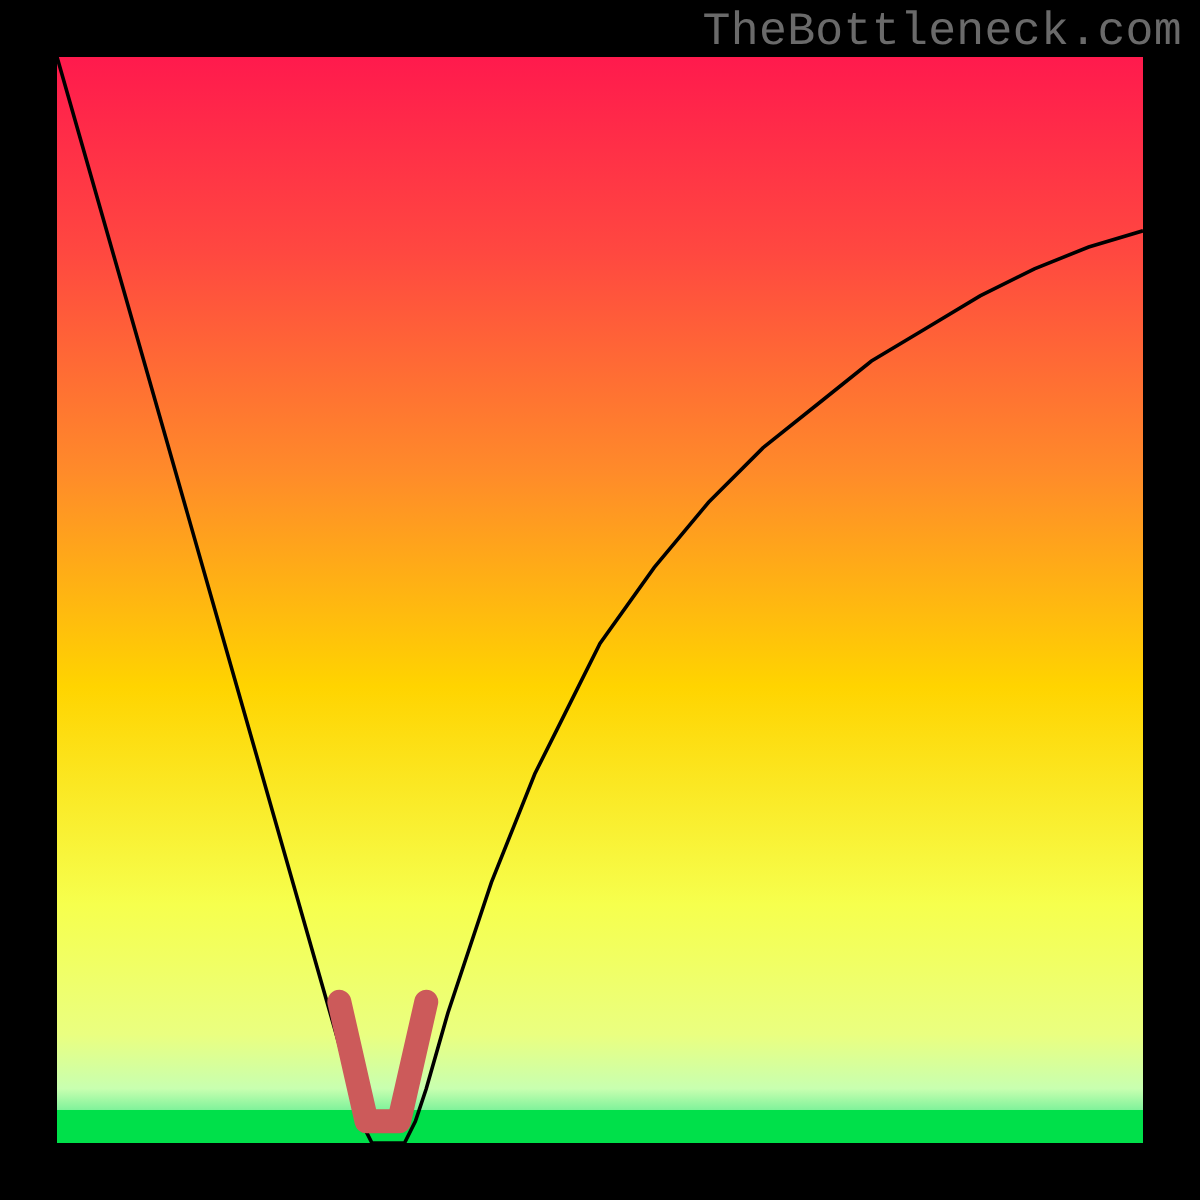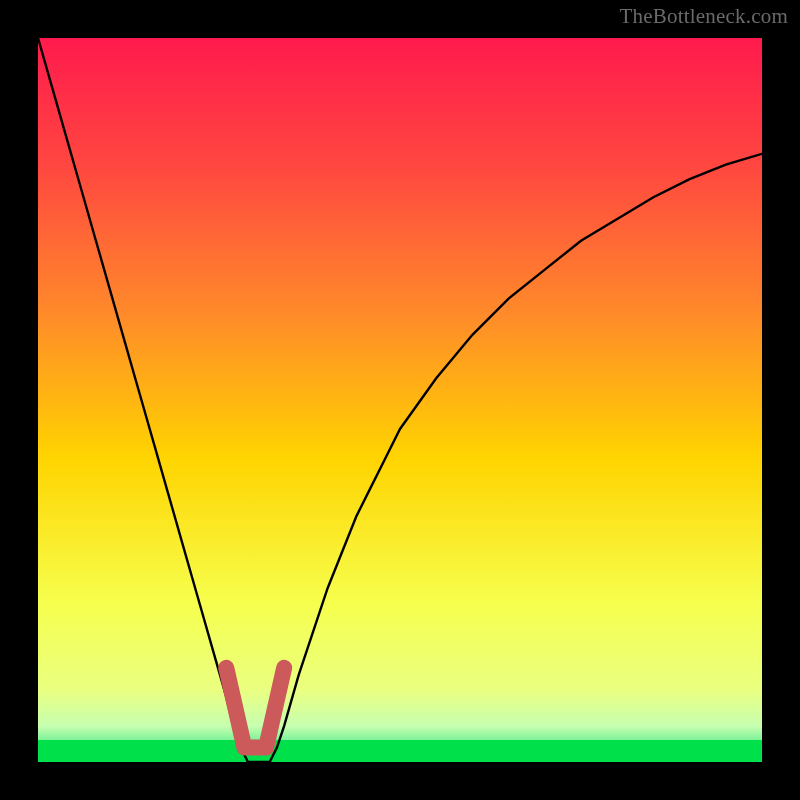--- a/index.html
+++ b/index.html
@@ -17,24 +17,24 @@
     top: 0;
     width: 800px;
     height: 800px;
     background: #000000;
   }
   .watermark {
     position: absolute;
     top: 4px;
     right: 12px;
     color: #6a6a6a;
-    font-size: 21px;
+    font-size: 31px;
     font-weight: 400;
     letter-spacing: 0.2px;
-    font-family: Liberation Serif, serif;
+    font-family: Liberation Mono, monospace;
     z-index: 10;
   }
   .plot-wrap {
     position: absolute;
     left: 38px;
     top: 38px;
     width: 724px;
     height: 724px;
   }
   svg {

